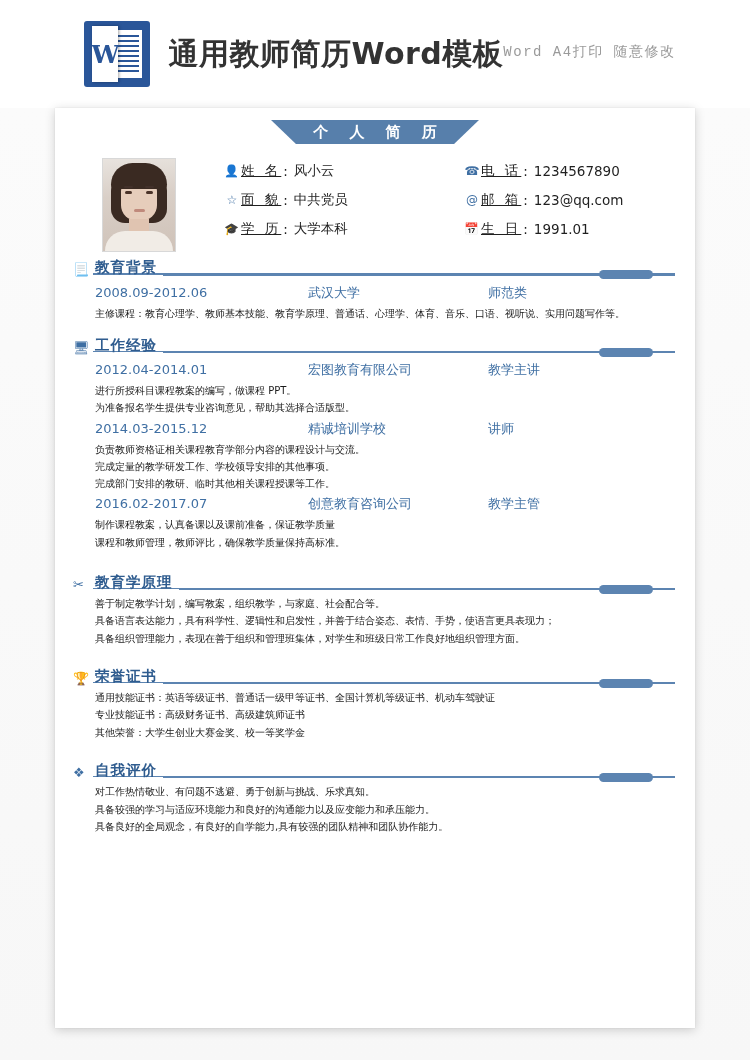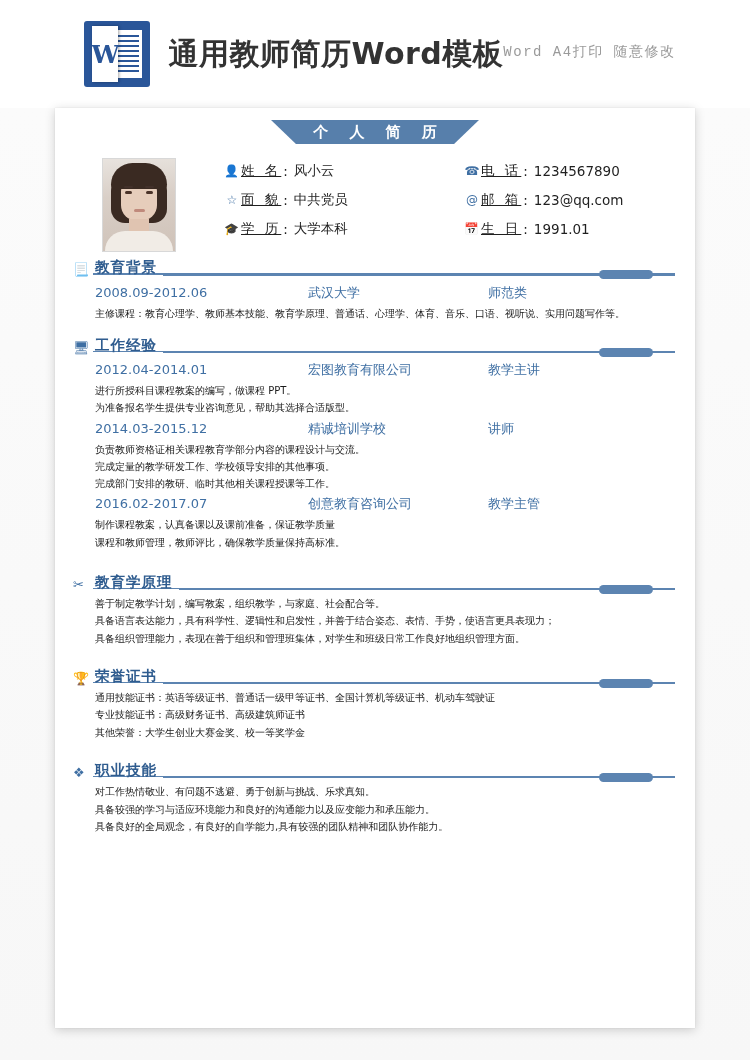--- a/index.html
+++ b/index.html
@@ -488,21 +488,21 @@
     <div class="sec-body">
       <div class="para">通用技能证书：英语等级证书、普通话一级甲等证书、全国计算机等级证书、机动车驾驶证</div>
       <div class="para">专业技能证书：高级财务证书、高级建筑师证书</div>
       <div class="para">其他荣誉：大学生创业大赛金奖、校一等奖学金</div>
     </div>
   </div>
 
   <div class="section" style="margin-top:20px;">
     <div class="sec-head">
       <span class="sec-icon">❖</span>
-      <span class="sec-title">职业技能</span>
+      <span class="sec-title">自我评价</span>
       <span class="sec-rule">
         <span class="line"></span>
             <span class="knob"></span>
       </span>
     </div>
     <div class="sec-underline"></div>
     <div class="sec-body">
       <div class="para">对工作热情敬业、有问题不逃避、勇于创新与挑战、乐求真知。</div>
       <div class="para">具备较强的学习与适应环境能力和良好的沟通能力以及应变能力和承压能力。</div>
       <div class="para">具备良好的全局观念，有良好的自学能力,具有较强的团队精神和团队协作能力。</div>

